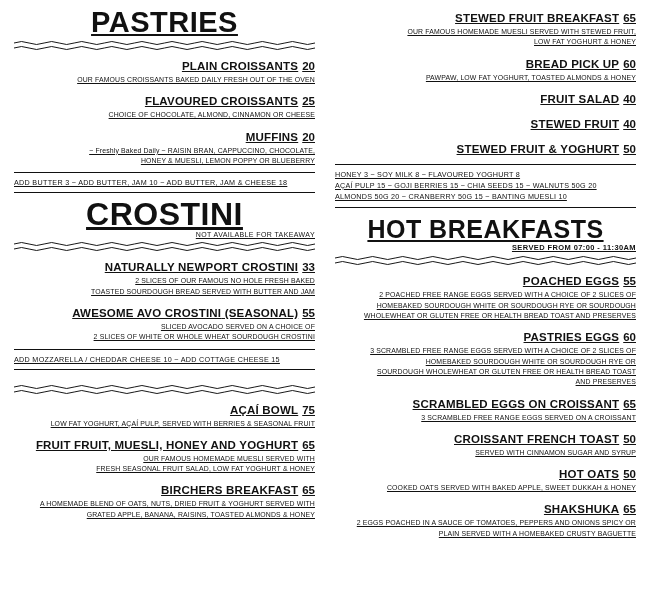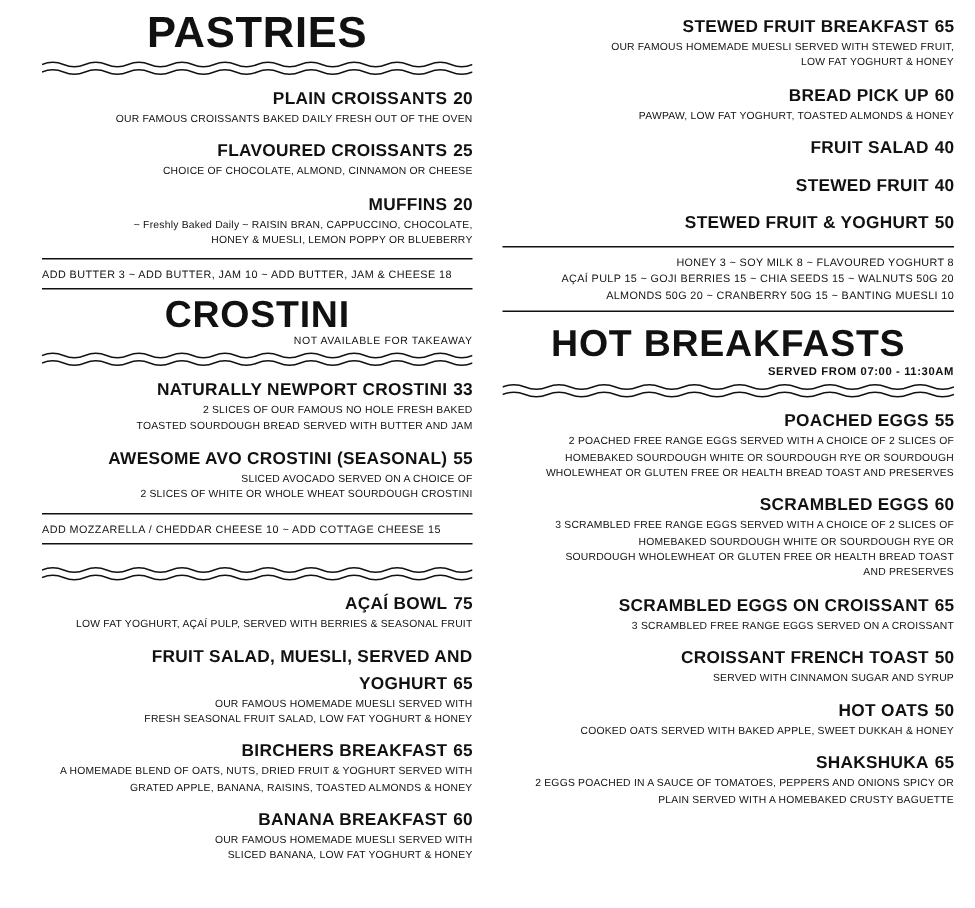--- a/index.html
+++ b/index.html
@@ -11,34 +11,35 @@
     overflow:hidden;
   }
   .menu{
     display:flex;
     width:650px;height:605px;
     box-sizing:border-box;
   }
   .col{
     width:325px;
     box-sizing:border-box;
-    padding:8px 14px 6px 28px;
+    padding:8px 14px 6px 14px;
+    text-decoration:underline;
   }
   .col.left{padding-right:10px;}
   .col.right{padding-left:10px;}
 
   .sec-title{
     text-align:center;
     font-weight:bold;
     letter-spacing:0.5px;
     line-height:1;
     margin:0;
   }
   .t-big{font-size:29px;margin-bottom:2px;}
-  .t-mid{font-size:25px;}
+  .t-mid{font-size:32px;}
   .t-hot{font-size:25px;}
   .sub-note{
     text-align:right;
     font-size:7px;
     letter-spacing:0.4px;
     margin-top:1px;
     margin-bottom:2px;
   }
   .sub-note.bold{font-weight:bold;font-size:7.5px;}
 
@@ -78,21 +79,21 @@
     margin-top:1px;
     text-align:right;
   }
   .addon{
     text-align:left;
     font-size:7.2px;
     letter-spacing:0.3px;
     margin:2px 0 2px 0;
   }
   .extras{
-    text-align:right;
+    text-align:left;
     font-size:7.2px;
     letter-spacing:0.25px;
     line-height:1.5;
     margin:3px 0 2px 0;
   }
   .extras div{white-space:nowrap;}
   .right .item{text-align:right;}
   .spacer-4{height:4px;}
   .spacer-6{height:6px;}
 </style>
@@ -163,36 +164,31 @@
           <path d="M0 8 Q8 5 16 8 T32 8 T48 8 T64 8 T80 8 T96 8 T112 8 T128 8 T144 8 T160 8 T176 8 T192 8 T208 8 T224 8 T240 8 T256 8 T272 8 T288 8 T304 8 T320 8" fill="none" stroke="#111" stroke-width="1"></path>
         </svg>
     </span>
 
     <div class="item">
       <span class="name">AÇAÍ BOWL</span><span class="price">75</span>
       <div class="desc">LOW FAT YOGHURT, AÇAÍ PULP, SERVED WITH BERRIES &amp; SEASONAL FRUIT</div>
     </div>
 
     <div class="item">
-      <span class="name">FRUIT SALAD, MUESLI, SERVED AND YOGHURT</span><span class="price">65</span>
+      <span class="name">FRUIT FRUIT, MUESLI, HONEY AND YOGHURT</span><span class="price">65</span>
       <div class="desc">OUR FAMOUS HOMEMADE MUESLI SERVED WITH</div>
       <div class="desc">FRESH SEASONAL FRUIT SALAD, LOW FAT YOGHURT &amp; HONEY</div>
     </div>
 
     <div class="item">
       <span class="name">BIRCHERS BREAKFAST</span><span class="price">65</span>
       <div class="desc">A HOMEMADE BLEND OF OATS, NUTS, DRIED FRUIT &amp; YOGHURT SERVED WITH</div>
       <div class="desc">GRATED APPLE, BANANA, RAISINS, TOASTED ALMONDS &amp; HONEY</div>
     </div>
 
-    <div class="item">
-      <span class="name">BANANA BREAKFAST</span><span class="price">60</span>
-      <div class="desc">OUR FAMOUS HOMEMADE MUESLI SERVED WITH</div>
-      <div class="desc">SLICED BANANA, LOW FAT YOGHURT &amp; HONEY</div>
-    </div>
 
   </div>
 
   <div class="col right">
 
     <div class="item">
       <span class="name">STEWED FRUIT BREAKFAST</span><span class="price">65</span>
       <div class="desc">OUR FAMOUS HOMEMADE MUESLI SERVED WITH STEWED FRUIT,</div>
       <div class="desc">LOW FAT YOGHURT &amp; HONEY</div>
     </div>
@@ -235,21 +231,21 @@
     </span>
 
     <div class="item">
       <span class="name">POACHED EGGS</span><span class="price">55</span>
       <div class="desc">2 POACHED FREE RANGE EGGS SERVED WITH A CHOICE OF 2 SLICES OF</div>
       <div class="desc">HOMEBAKED SOURDOUGH WHITE OR SOURDOUGH RYE OR SOURDOUGH</div>
       <div class="desc">WHOLEWHEAT OR GLUTEN FREE OR HEALTH BREAD TOAST AND PRESERVES</div>
     </div>
 
     <div class="item">
-      <span class="name">SCRAMBLED EGGS</span><span class="price">60</span>
+      <span class="name">PASTRIES EGGS</span><span class="price">60</span>
       <div class="desc">3 SCRAMBLED FREE RANGE EGGS SERVED WITH A CHOICE OF 2 SLICES OF</div>
       <div class="desc">HOMEBAKED SOURDOUGH WHITE OR SOURDOUGH RYE OR</div>
       <div class="desc">SOURDOUGH WHOLEWHEAT OR GLUTEN FREE OR HEALTH BREAD TOAST</div>
       <div class="desc">AND PRESERVES</div>
     </div>
 
     <div class="item">
       <span class="name">SCRAMBLED EGGS ON CROISSANT</span><span class="price">65</span>
       <div class="desc">3 SCRAMBLED FREE RANGE EGGS SERVED ON A CROISSANT</div>
     </div>

